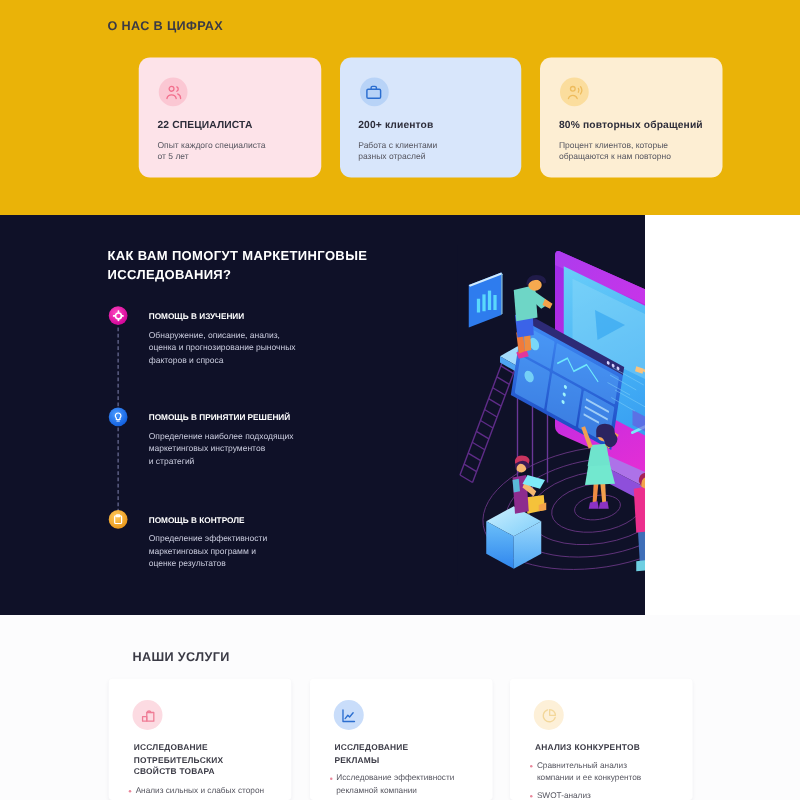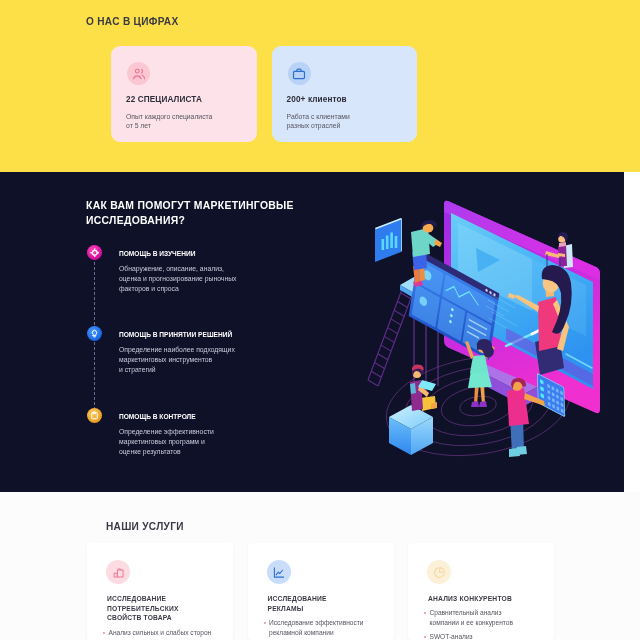--- a/index.html
+++ b/index.html
@@ -3,32 +3,32 @@
 <meta charset="utf-8">
 <title>marketing-research-landing</title>
 <style>
   * { margin:0; padding:0; box-sizing:border-box; }
   html,body { width:640px; height:640px; overflow:hidden; }
   body { font-family:"Liberation Sans", sans-serif; background:#ffffff; color:#2e2e3a;
          -webkit-font-smoothing:antialiased; }
   .page { position:relative; width:640px; height:640px; background:#ffffff; }
 
   
-  .stats-section { position:absolute; left:0; top:0; width:640px; height:172px; background:#fde047; }
+  .stats-section { position:absolute; left:0; top:0; width:640px; height:172px; background:#eab308; }
   .sec-title { position:absolute; font-weight:700; letter-spacing:.3px; color:#3a3a45; }
   #stats-title { left:86px; top:16px; font-size:10.1px; }
   .stat-cards { position:absolute; left:87px; top:46px; width:467px; height:96px; display:flex; gap:14.8px;margin-left:24px; }
   .stat-card { width:145.8px; height:96px; border-radius:9px; position:relative; }
   .stat-icon { position:absolute; left:16px; top:16px; width:23px; height:23px; border-radius:50%;
                display:flex; align-items:center; justify-content:center; }
   .stat-title { position:absolute; left:15px; top:49px; font-size:8.2px; font-weight:700; letter-spacing:.12px; color:#2d2d3a;}
   .stat-desc  { position:absolute; left:15px; top:65.5px; font-size:6.8px; line-height:9.9px; color:#55555f; white-space:pre-line; }
 
   
-  .dark-section { position:absolute; left:0; top:172px; width:624px; height:320px;
+  .dark-section { position:absolute; left:0; top:172px; width:516px; height:320px;
                   background:#0f1128; overflow:hidden; }
   #dark-title { position:absolute; left:86px; top:26px; width:215px; font-size:10.4px;
                 font-weight:700; line-height:15.2px; letter-spacing:.3px; color:#ffffff; }
   .timeline { position:absolute; left:87px; top:73px; width:250px; }
   .tl-line { position:absolute; left:7px; top:7px; width:0; height:163px;
              border-left:1.3px dashed #6a6c93; }
   .tl-item { position:relative; height:81.3px; }
   .tl-dot { position:absolute; left:0; top:0; width:15px; height:15px; border-radius:50%;
             display:flex; align-items:center; justify-content:center; z-index:2; }
   .tl-head { position:absolute; left:32px; top:5px; font-size:6.6px; font-weight:700;
@@ -81,20 +81,33 @@
           <svg width="14" height="14" viewBox="0 0 24 24" fill="none" stroke="#2b6ed0" stroke-width="2" stroke-linecap="round" stroke-linejoin="round">
             <rect x="2.6" y="7.5" width="18.8" height="12.4" rx="1.8"></rect>
             <path d="M8.4 7.5V5.4a1.8 1.8 0 0 1 1.8-1.8h3.6a1.8 1.8 0 0 1 1.8 1.8v2.1"></path>
           </svg>
         </span>
         <div class="stat-title">200+ клиентов</div>
         <div class="stat-desc">Работа с клиентами
 разных отраслей</div>
       </div>
 
+      <div class="stat-card" style="background:#fdeed3">
+        <span class="stat-icon" style="background:#fbdd9d">
+          <svg width="14" height="14" viewBox="0 0 24 24" fill="none" stroke="#eebc5d" stroke-width="1.8" stroke-linecap="round" stroke-linejoin="round">
+            <circle cx="9" cy="7" r="3.2"></circle>
+            <path d="M3 20.4a6.3 6.3 0 0 1 12 0"></path>
+            <path d="M16.6 6.4a4.6 4.6 0 0 1 0 5.2"></path>
+            <path d="M19.6 4a8.4 8.4 0 0 1 0 10"></path>
+          </svg>
+        </span>
+        <div class="stat-title">80% повторных обращений</div>
+        <div class="stat-desc">Процент клиентов, которые
+обращаются к нам повторно</div>
+      </div>
 
     </div>
   </section>
 
   <section class="dark-section">
     <h2 id="dark-title">КАК ВАМ ПОМОГУТ МАРКЕТИНГОВЫЕ ИССЛЕДОВАНИЯ?</h2>
 
     <div class="timeline">
       <div class="tl-line"></div>
 

